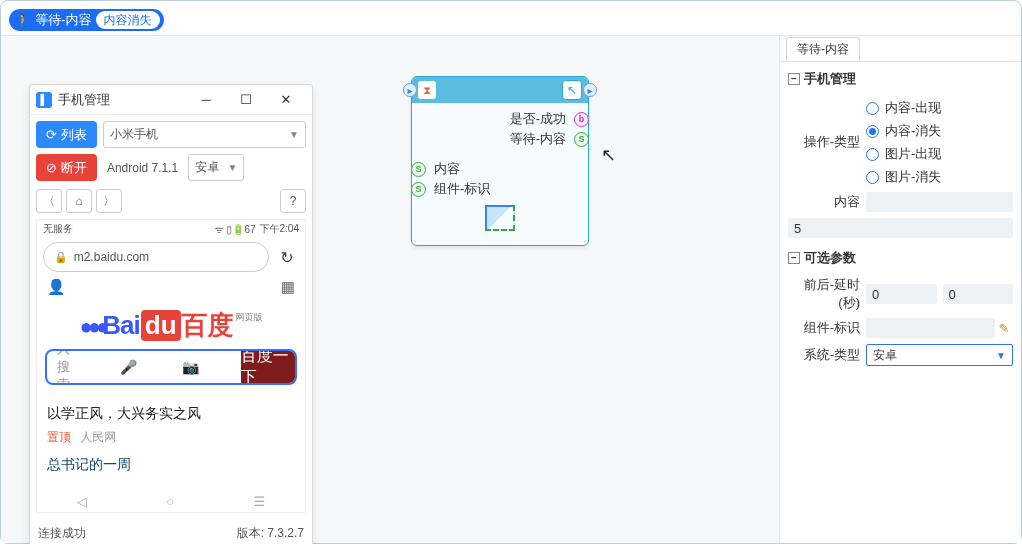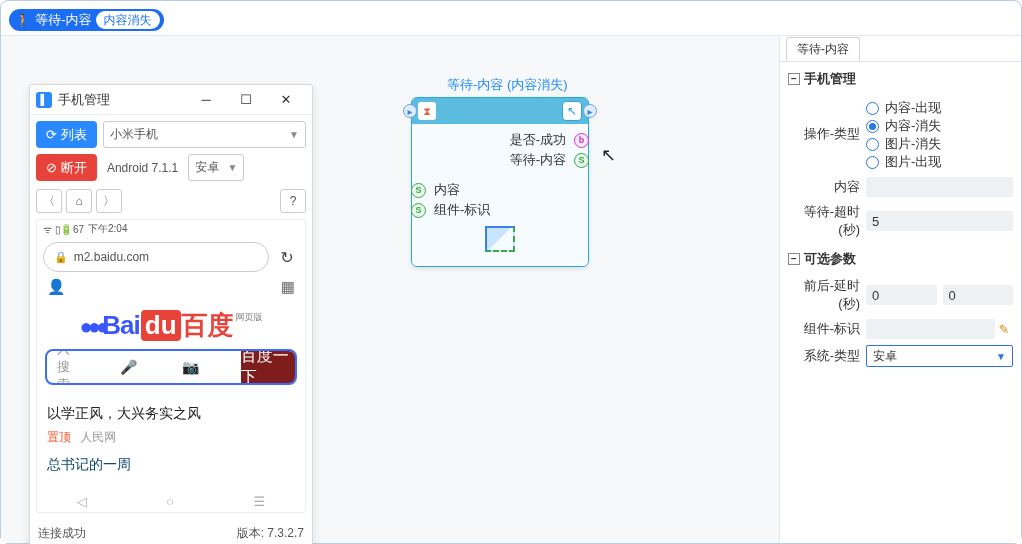--- a/index.html
+++ b/index.html
@@ -91,21 +91,21 @@
 
 
 .rp-tab { height: 26px; display: flex; align-items: center; border-bottom: 1px solid #e3e3e3; }
 .rp-tab .tab { border: 1px solid #d5d5d5; border-bottom: none; border-radius: 3px 3px 0 0; padding: 3px 10px; font-size: 12px; background: #fff; margin-left: 6px; }
 .rp-sec { padding: 6px 8px; }
 .rp-sec-h { display: flex; align-items: center; gap: 4px; font-size: 13px; font-weight: bold; padding: 2px 0 6px; }
 .rp-sec-h .tg { width: 12px; height: 12px; border: 1px solid #888; display: inline-flex; align-items: center; justify-content: center; font-size: 10px; line-height: 1; }
 .rp-row { display: flex; align-items: center; padding: 3px 0; font-size: 13px; }
 .rp-row .lab { width: 78px; text-align: right; padding-right: 6px; color: #333; }
 .rp-row .val { flex: 1; }
-.radio-col { display: flex; flex-direction: column; padding-top: 2px; }
+.radio-col { display: flex; flex-direction: column; gap: 5px; padding-top: 2px; }
 .radio { display: flex; align-items: center; gap: 6px; }
 .radio .r { width: 13px; height: 13px; border: 1.5px solid #2a74e6; border-radius: 50%; display: inline-flex; align-items: center; justify-content: center; }
 .radio .r.on::after { content: ""; width: 7px; height: 7px; background: #2a74e6; border-radius: 50%; }
 .inp { background: #eef1f4; border-radius: 2px; height: 20px; padding: 0 6px; display: flex; align-items: center; min-width: 50px; }
 .inp.wide { flex: 1; }
 .rp-row .inps { display: flex; gap: 6px; flex: 1; }
 .selbox { flex: 1; border: 1px solid #2a74e6; border-radius: 2px; height: 22px; display: flex; align-items: center; padding: 0 6px; justify-content: space-between; font-size: 12px; background: #fff; }
 .selbox .chev { color: #2a74e6; font-size: 10px; }
 .editico { width: 18px; color: #d88b1a; font-size: 13px; text-align: center; }
 </style>
@@ -158,20 +158,21 @@
         <div class="pw-nav">
           <div class="sq">〈</div>
           <div class="sq">⌂</div>
           <div class="sq">〉</div>
           <div class="spacer"></div>
           <div class="sq">?</div>
         </div>
 
         <div class="pw-screen">
           <div class="statusbar">
+            <span class="svc">无服务</span>
             <span>ᯤ ▯ </span>
             <span>🔋</span>
             <span>67</span>
             <span style="width:4px"></span>
             <span>下午2:04</span>
           </div>
           <div class="addrbar">
             <div class="addr">
               <span class="lock">🔒</span>
               <span>m2.baidu.com</span>
@@ -210,21 +211,20 @@
           </div>
         </div>
 
         <div class="pw-status">
           <span>连接成功</span>
           <span>版本: 7.3.2.7</span>
         </div>
       </div>
 
       <div class="node-wrap">
-        <div class="node-title">等待-内容 (内容消失)</div>
         <div class="node">
           <div class="conn l top">▸</div>
           <div class="conn r top">▸</div>
           <div class="node-head">
             <div class="hico">⧗</div>
             <div class="spacer"></div>
             <div class="hico2">↖</div>
           </div>
           <div class="node-body">
             <div class="rline">
@@ -269,34 +269,33 @@
               <div class="radio">
                 <span class="r "></span>
                 <span>内容-出现</span>
               </div>
               <div class="radio">
                 <span class="r on"></span>
                 <span>内容-消失</span>
               </div>
               <div class="radio">
                 <span class="r "></span>
-                <span>图片-消失</span>
+                <span>图片-出现</span>
               </div>
               <div class="radio">
                 <span class="r "></span>
-                <span>图片-出现</span>
+                <span>图片-消失</span>
               </div>
             </div>
         </div>
         <div class="rp-row">
           <div class="lab">内容</div>
           <div class="inp wide"></div>
         </div>
         <div class="rp-row">
-          <div class="lab">等待-超时(秒)</div>
           <div class="inp wide">
               <span>5</span>
             </div>
         </div>
 
         <div class="rp-sec-h" style="padding-top:8px">
           <span class="tg">−</span>
           <span>可选参数</span>
         </div>
         <div class="rp-row">

